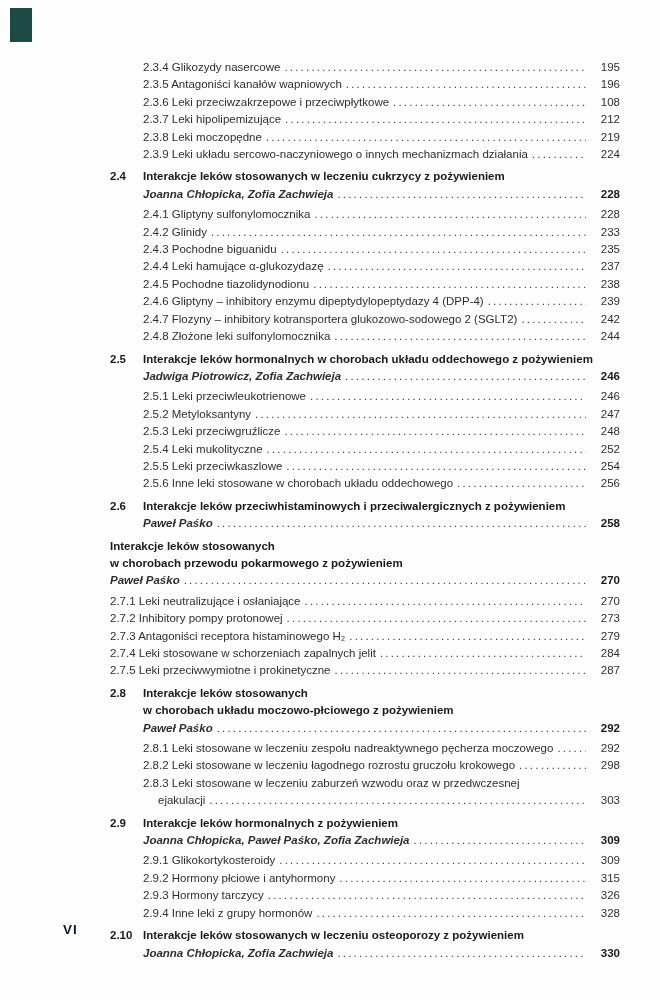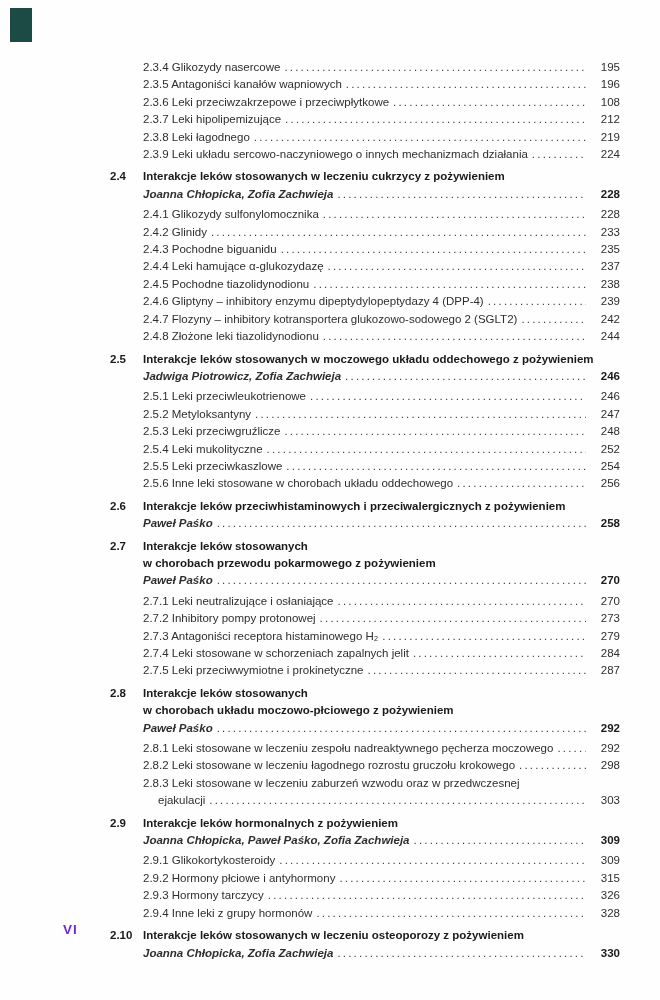--- a/index.html
+++ b/index.html
@@ -30,21 +30,21 @@
   .lbl.indent{padding-left:15px;}
   .author{font-style:italic;white-space:nowrap;font-weight:bold;}
   .dots{
     flex:1 1 auto;overflow:hidden;white-space:nowrap;
     color:#3a3a3a;letter-spacing:2.2px;margin:0 4px 0 4px;
   }
   .pg{flex:0 0 30px;text-align:right;color:#2e2e2e;}
   .pg.bold{font-weight:700;color:#1a1a1a;}
   .footer-folio{
     position:absolute;left:63px;top:922px;
-    font-size:13.5px;font-weight:700;color:#6d28d9;
+    font-size:13.5px;font-weight:700;color:#0f172a;
     letter-spacing:1px;
   }
 </style>
 </head>
 <body style="background: rgb(254, 254, 254);">
 
 <div class="page">
   <div class="chapter-tab" style="background: rgb(28, 75, 70);"></div>
   <div class="toc">
       <div class="section first">
@@ -65,21 +65,21 @@
               <span class="lbl">2.3.6 Leki przeciwzakrzepowe i przeciwpłytkowe</span>
               <span class="dots">........................................................................................................................................................................................................</span>
               <span class="pg">108</span>
             </div>
             <div class="row">
               <span class="lbl">2.3.7 Leki hipolipemizujące</span>
               <span class="dots">........................................................................................................................................................................................................</span>
               <span class="pg">212</span>
             </div>
             <div class="row">
-              <span class="lbl">2.3.8 Leki łagodnego</span>
+              <span class="lbl">2.3.8 Leki moczopędne</span>
               <span class="dots">........................................................................................................................................................................................................</span>
               <span class="pg">219</span>
             </div>
             <div class="row">
               <span class="lbl">2.3.9 Leki układu sercowo-naczyniowego o innych mechanizmach działania</span>
               <span class="dots">........................................................................................................................................................................................................</span>
               <span class="pg">224</span>
             </div>
           </div>
         </div>
@@ -88,21 +88,21 @@
         <div class="sec-num">2.4</div>
         <div class="sec-body">
           <div class="sec-title">Interakcje leków stosowanych w leczeniu cukrzycy z pożywieniem</div>
           <div class="row">
             <span class="author">Joanna Chłopicka, Zofia Zachwieja</span>
             <span class="dots">........................................................................................................................................................................................................</span>
             <span class="pg bold">228</span>
           </div>
           <div class="entries">
             <div class="row">
-              <span class="lbl">2.4.1 Glikozydy sulfonylomocznika</span>
+              <span class="lbl">2.4.1 Gliptyny sulfonylomocznika</span>
               <span class="dots">........................................................................................................................................................................................................</span>
               <span class="pg">228</span>
             </div>
             <div class="row">
               <span class="lbl">2.4.2 Glinidy</span>
               <span class="dots">........................................................................................................................................................................................................</span>
               <span class="pg">233</span>
             </div>
             <div class="row">
               <span class="lbl">2.4.3 Pochodne biguanidu</span>
@@ -123,31 +123,31 @@
               <span class="lbl">2.4.6 Gliptyny – inhibitory enzymu dipeptydylopeptydazy 4 (DPP-4)</span>
               <span class="dots">........................................................................................................................................................................................................</span>
               <span class="pg">239</span>
             </div>
             <div class="row">
               <span class="lbl">2.4.7 Flozyny – inhibitory kotransportera glukozowo-sodowego 2 (SGLT2)</span>
               <span class="dots">........................................................................................................................................................................................................</span>
               <span class="pg">242</span>
             </div>
             <div class="row">
-              <span class="lbl">2.4.8 Złożone leki tiazolidynodionu</span>
+              <span class="lbl">2.4.8 Złożone leki sulfonylomocznika</span>
               <span class="dots">........................................................................................................................................................................................................</span>
               <span class="pg">244</span>
             </div>
           </div>
         </div>
       </div>
       <div class="section">
         <div class="sec-num">2.5</div>
         <div class="sec-body">
-          <div class="sec-title">Interakcje leków stosowanych w moczowego układu oddechowego z pożywieniem</div>
+          <div class="sec-title">Interakcje leków hormonalnych w chorobach układu oddechowego z pożywieniem</div>
           <div class="row">
             <span class="author">Jadwiga Piotrowicz, Zofia Zachwieja</span>
             <span class="dots">........................................................................................................................................................................................................</span>
             <span class="pg bold">246</span>
           </div>
           <div class="entries">
             <div class="row">
               <span class="lbl">2.5.1 Leki przeciwleukotrienowe</span>
               <span class="dots">........................................................................................................................................................................................................</span>
               <span class="pg">246</span>
@@ -185,21 +185,20 @@
         <div class="sec-body">
           <div class="sec-title">Interakcje leków przeciwhistaminowych i przeciwalergicznych z pożywieniem</div>
           <div class="row">
             <span class="author">Paweł Paśko</span>
             <span class="dots">........................................................................................................................................................................................................</span>
             <span class="pg bold">258</span>
           </div>
         </div>
       </div>
       <div class="section">
-        <div class="sec-num">2.7</div>
         <div class="sec-body">
           <div class="sec-title">Interakcje leków stosowanych</div>
           <div class="sec-title">w chorobach przewodu pokarmowego z pożywieniem</div>
           <div class="row">
             <span class="author">Paweł Paśko</span>
             <span class="dots">........................................................................................................................................................................................................</span>
             <span class="pg bold">270</span>
           </div>
           <div class="entries">
             <div class="row">

